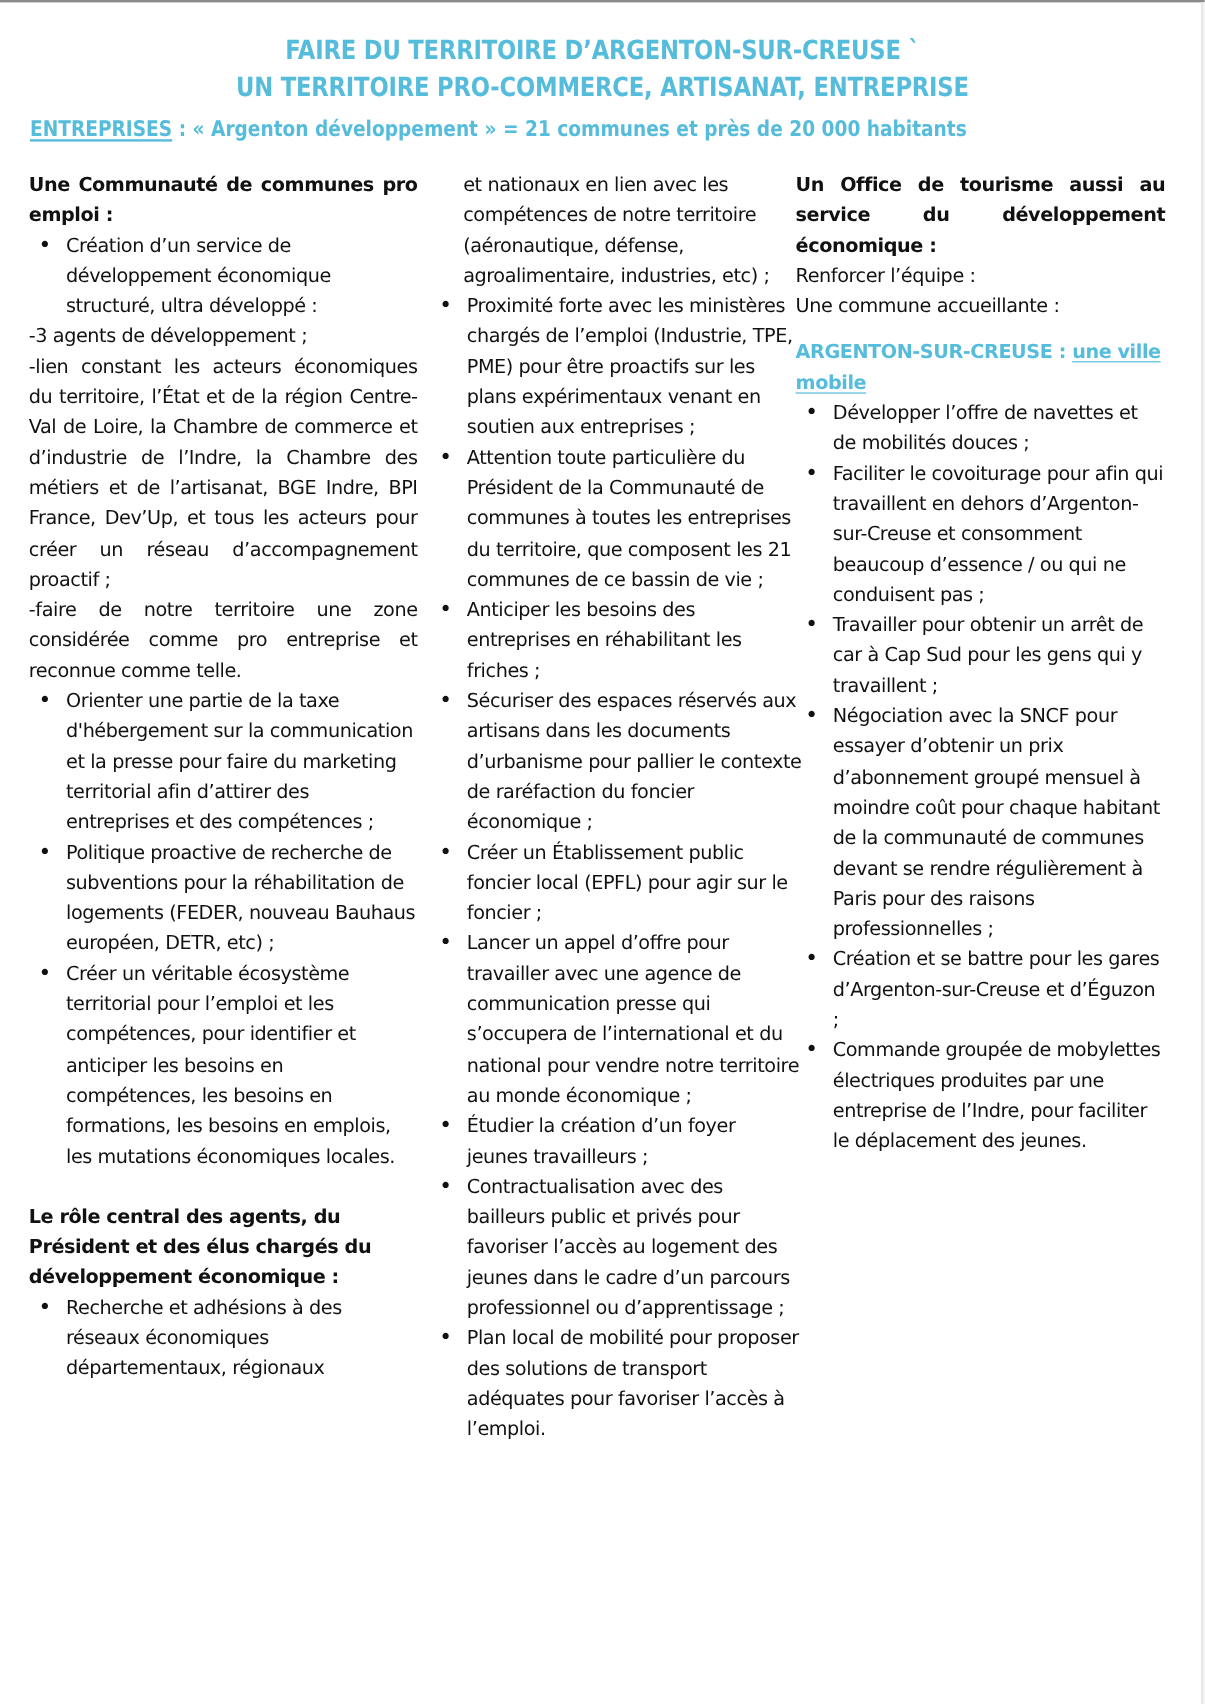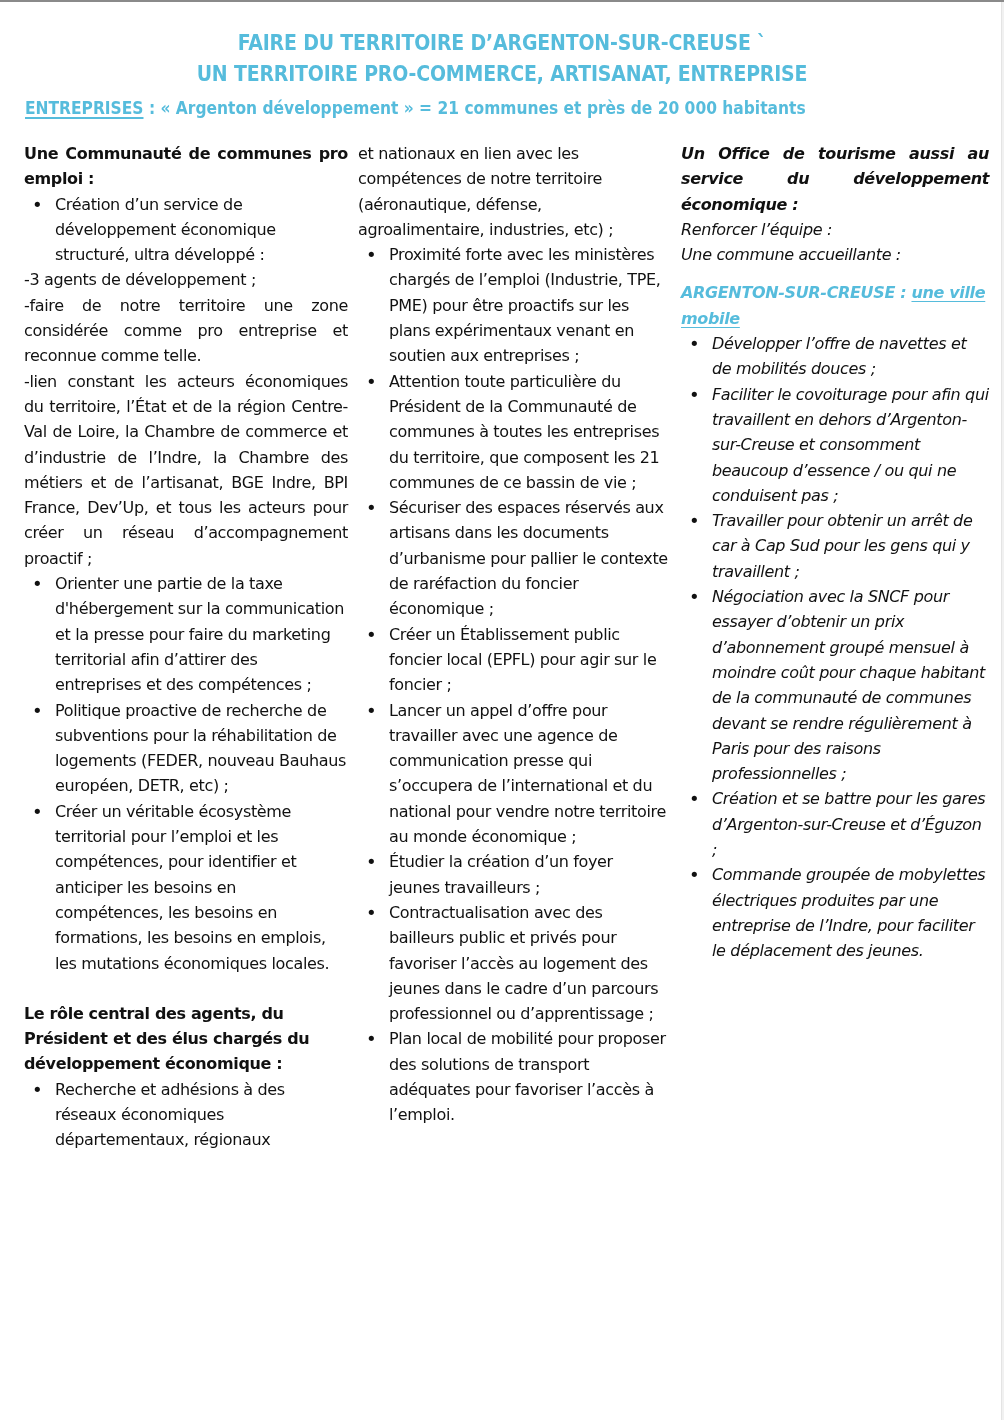--- a/index.html
+++ b/index.html
@@ -8,21 +8,21 @@
     .top-bar { position: absolute; left: 0; top: 0; width: 1004px; height: 2px; background: #8a8a8a; }
     .right-edge { position: absolute; right: 0; top: 2px; width: 3px; height: 1418px; background: #f1f1f1; border-left: 1px solid #e4e4e4; }
     .page { position: absolute; left: 0; top: 0; width: 1004px; height: 1420px; }
     .header { position: absolute; top: 27px; left: 0; width: 1004px; text-align: center; }
     .title-line { color: var(--accent); font-weight: bold; font-size: 22px; letter-spacing: -0.2px; line-height: 31px; font-family: "DejaVu Sans", sans-serif; transform: scaleX(0.86); }
     .subtitle { position: absolute; top: 96px; left: 25px; color: var(--accent); font-weight: bold; font-size: 18px; font-family: "DejaVu Sans", sans-serif; transform-origin: left center; transform: scaleX(0.86); white-space: nowrap; line-height: 24px; }
     .subtitle .u { text-decoration: underline; text-decoration-thickness: 2px; text-underline-offset: 3px; }
     .col { position: absolute; top: 141px; font-size: 16px; line-height: 25.3px; color: #111; font-family: "DejaVu Sans", sans-serif; letter-spacing: -0.35px; }
     .col1 { left: 24px; width: 324px; }
     .col2 { left: 358px; width: 310px; }
-    .col3 { left: 681px; width: 308px; font-style: italic; }
+    .col3 { left: 663px; width: 308px; }
     .h { font-weight: bold; }
     .just { text-align: justify; text-align-last: left; }
     ul { list-style: none; }
     li { position: relative; padding-left: 31px; }
     li::before { content: "•"; position: absolute; left: 8px; top: 0; font-size: 18px; }
     .gap { height: 25px; }
     .gap-s { height: 13px; }
     .accent-h { color: var(--accent); font-weight: bold; }
     .accent-h .u { text-decoration: underline; text-underline-offset: 3px; }
   </style>
@@ -41,39 +41,40 @@
   <div class="subtitle">
     <span class="u">ENTREPRISES</span><span> : « Argenton développement » = 21 communes et près de 20 000 habitants</span>
   </div>
 
   <div class="col col1">
     <div class="h just">Une Communauté de communes pro emploi :</div>
     <ul>
       <li>Création d’un service de développement économique structuré, ultra développé :</li>
     </ul>
     <div>-3 agents de développement ;</div>
+    <div class="just" style="text-align-last:left;">-lien constant les acteurs économiques du territoire, l’État et de la région Centre-Val de Loire, la Chambre de commerce et d’industrie de l’Indre, la Chambre des métiers et de l’artisanat, BGE Indre, BPI France, Dev’Up, et tous les acteurs pour créer un réseau d’accompagnement proactif ;</div>
     <div class="just">-faire de notre territoire une zone considérée comme pro entreprise et reconnue comme telle.</div>
-    <div class="just" style="text-align-last:left;">-lien constant les acteurs économiques du territoire, l’État et de la région Centre-Val de Loire, la Chambre de commerce et d’industrie de l’Indre, la Chambre des métiers et de l’artisanat, BGE Indre, BPI France, Dev’Up, et tous les acteurs pour créer un réseau d’accompagnement proactif ;</div>
     <ul>
       <li>Orienter une partie de la taxe d'hébergement sur la communication et la presse pour faire du marketing territorial afin d’attirer des entreprises et des compétences ;</li>
       <li>Politique proactive de recherche de subventions pour la réhabilitation de logements (FEDER, nouveau Bauhaus européen, DETR, etc) ;</li>
       <li>Créer un véritable écosystème territorial pour l’emploi et les compétences, pour identifier et anticiper les besoins en compétences, les besoins en formations, les besoins en emplois, les mutations économiques locales.</li>
     </ul>
     <div class="gap"></div>
     <div class="h">Le rôle central des agents, du Président et des élus chargés du développement économique :</div>
     <ul>
       <li>Recherche et adhésions à des réseaux économiques départementaux, régionaux</li>
     </ul>
   </div>
 
   <div class="col col2">
-    <div style="white-space:normal;"> et nationaux en lien avec les compétences de notre territoire (aéronautique, défense, agroalimentaire, industries, etc) ;</div>
+    <div style="white-space:normal;margin-left:28px;"> et nationaux en lien avec les compétences de notre territoire (aéronautique, défense, agroalimentaire, industries, etc) ;</div>
     <ul>
       <li>Proximité forte avec les ministères chargés de l’emploi (Industrie, TPE, PME) pour être proactifs sur les plans expérimentaux venant en soutien aux entreprises ;</li>
       <li>Attention toute particulière du Président de la Communauté de communes à toutes les entreprises du territoire, que composent les 21 communes de ce bassin de vie ;</li>
+      <li>Anticiper les besoins des entreprises en réhabilitant les friches ;</li>
       <li>Sécuriser des espaces réservés aux artisans dans les documents d’urbanisme pour pallier le contexte de raréfaction du foncier économique ;</li>
       <li>Créer un Établissement public foncier local (EPFL) pour agir sur le foncier ;</li>
       <li>Lancer un appel d’offre pour travailler avec une agence de communication presse qui s’occupera de l’international et du national pour vendre notre territoire au monde économique ;</li>
       <li>Étudier la création d’un foyer jeunes travailleurs ;</li>
       <li>Contractualisation avec des bailleurs public et privés pour favoriser l’accès au logement des jeunes dans le cadre d’un parcours professionnel ou d’apprentissage ;</li>
       <li>Plan local de mobilité pour proposer des solutions de transport adéquates pour favoriser l’accès à l’emploi.</li>
     </ul>
   </div>
 
   <div class="col col3">

